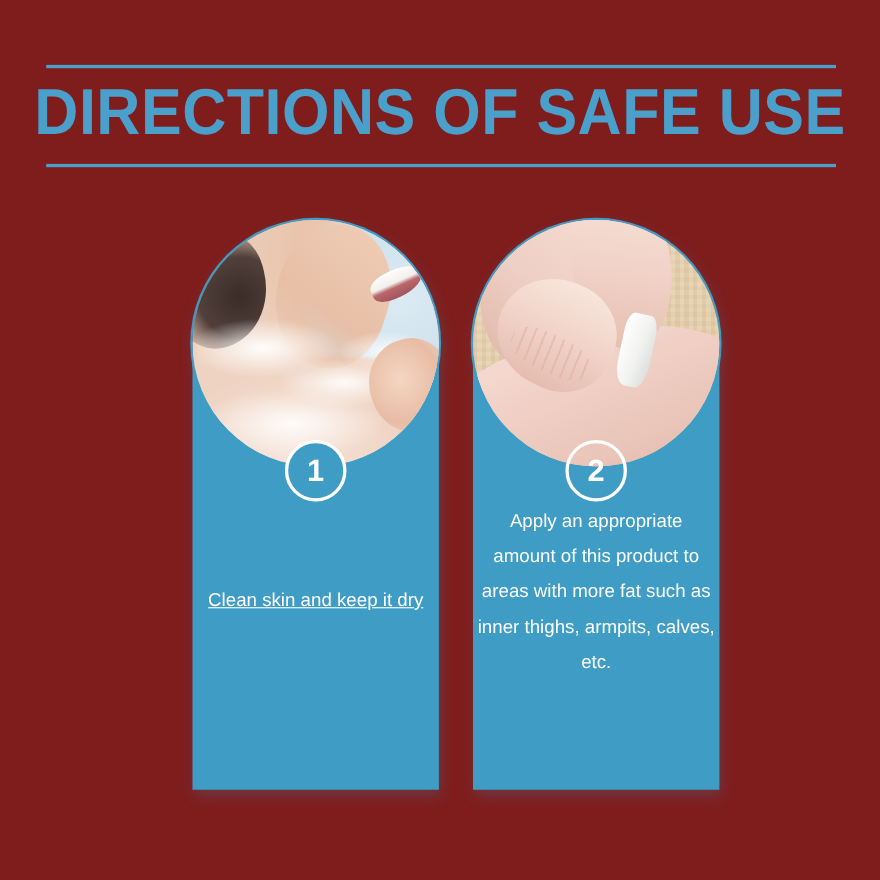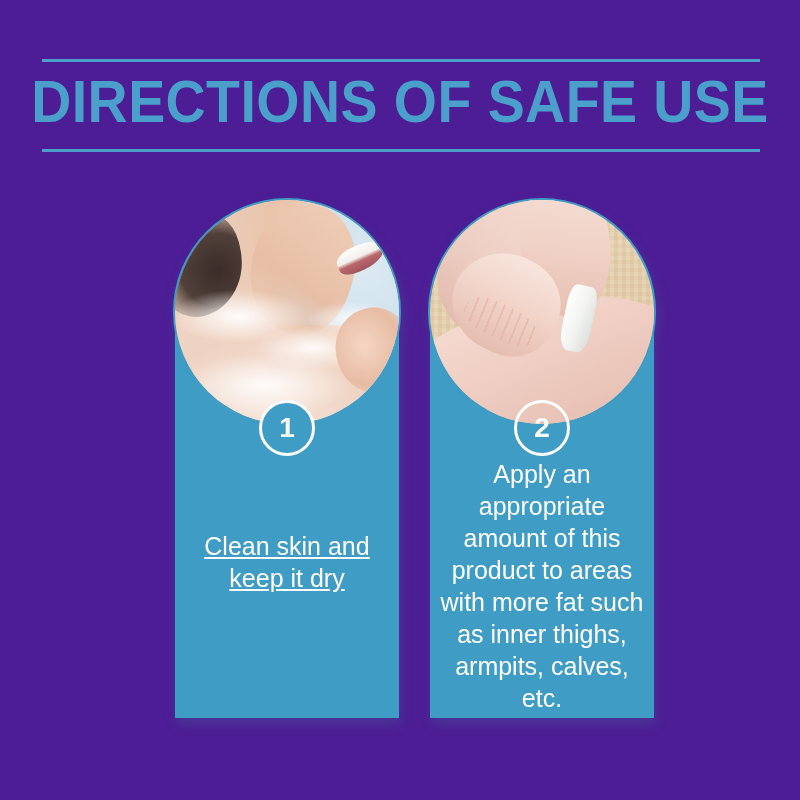--- a/index.html
+++ b/index.html
@@ -15,21 +15,21 @@
     background: #c8e4f1;
     font-family: "Liberation Sans", sans-serif;
     position: relative;
   }
 
   .poster {
     position: absolute;
     inset: 0;
     width: 800px;
     height: 800px;
-    background: #4c1d95;
+    background: #7f1d1d;
     overflow: hidden;
   }
 
   
   .header {
     position: absolute;
     left: 0;
     top: 50px;
     width: 800px;
     height: 110px;
@@ -254,21 +254,21 @@
   .badge-filled { background: #3f9cc5; }
   .badge-outline { background: transparent; }
 
   
   .card-text {
     position: absolute;
     left: 4px;
     width: 216px;
     color: #ffffff;
     text-align: center;
-    font-size: 25px;
+    font-size: 17px;
     line-height: 32px;
     font-weight: normal;
   }
   .card-text-1 { top: 330px; text-decoration: underline; }
   .card-text-2 { top: 258px; }
 </style>
 </head>
 <body>
 
 <div class="poster">

